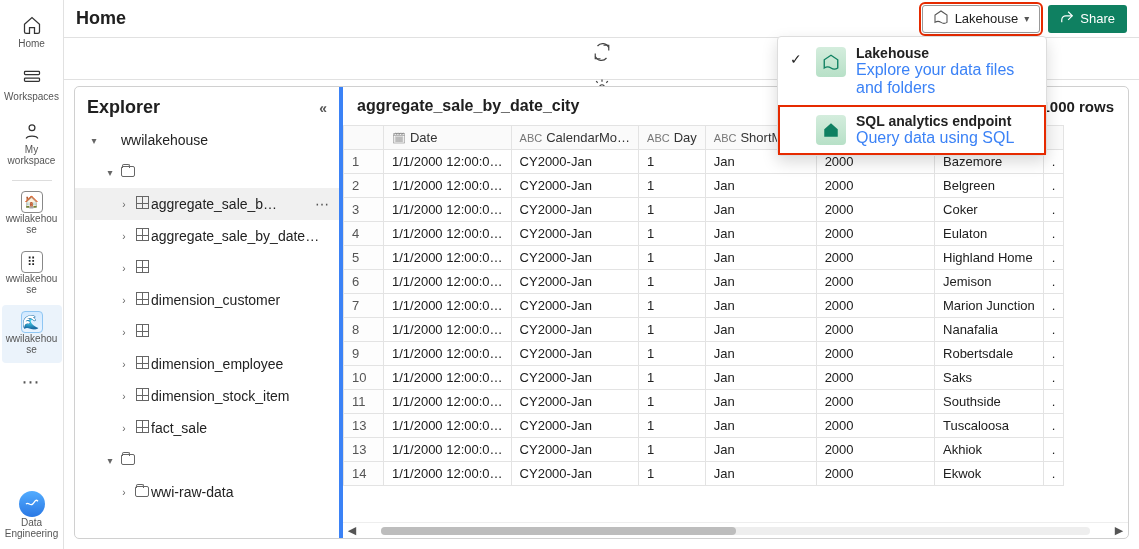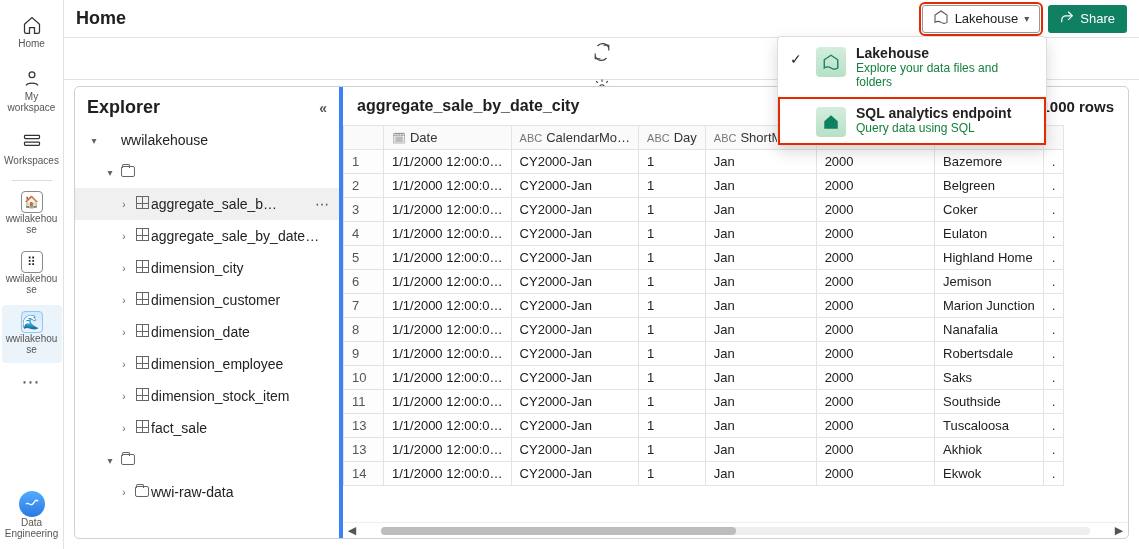--- a/index.html
+++ b/index.html
@@ -77,21 +77,21 @@
   
   .popover { position:absolute; right: 92px; top: 36px; width:270px; background:#fff; border:1px solid #ddd; border-radius:4px; box-shadow:0 6px 16px rgba(0,0,0,.15); z-index:10; }
   .pop-item { display:flex; align-items:flex-start; gap:10px; padding:8px 12px; cursor:pointer; }
   .pop-item.redbox { outline:2px solid #e62a00; outline-offset:-2px; }
   .pop-check { width:16px; font-size:14px; color:#222; padding-top:6px; }
   .pop-icon { width:30px; height:30px; border-radius:4px; display:flex; align-items:center; justify-content:center; font-size:16px; margin-top:2px; }
   .pop-icon.lake { background:linear-gradient(#d4eddd,#b7e0c7); color:#0f8061; }
   .pop-icon.sql  { background:linear-gradient(#d4eddd,#b7e0c7); color:#0f8061; }
   .pop-text { flex:1; }
   .pop-title { font-size:14px; font-weight:600; color:#222; }
-  .pop-sub { font-size:12px; color:#15803d; }
+  .pop-sub { font-size:16px; color:#3b82f6; }
 
   .de-icon { width:26px; height:26px; border-radius:50%; background:linear-gradient(#52acff,#2a78e4); display:flex; align-items:center; justify-content:center; margin:0 auto; }
   .de-icon svg { display:block; }
 </style>
 </head>
 <body>
 
 <div class="root">
 
   <div class="rail">
@@ -99,34 +99,34 @@
       <div class="icon">
         <svg width="20" height="20" viewBox="0 0 24 24" fill="none" stroke="#333" stroke-width="1.5">
             <path d="M3 11l9-8 9 8v9a2 2 0 0 1-2 2h-4v-7h-6v7H5a2 2 0 0 1-2-2z"></path>
           </svg>
       </div>
       <div class="label">Home</div>
     </div>
     <div class="rail-item">
       <div class="icon">
         <svg width="20" height="20" viewBox="0 0 24 24" fill="none" stroke="#333" stroke-width="1.5">
+            <rect x="3" y="4" width="18" height="4" rx="1"></rect>
+            <rect x="3" y="12" width="18" height="4" rx="1"></rect>
+          </svg>
+      </div>
+      <div class="label">Workspaces</div>
+    </div>
+    <div class="rail-item">
+      <div class="icon">
+        <svg width="20" height="20" viewBox="0 0 24 24" fill="none" stroke="#333" stroke-width="1.5">
             <circle cx="12" cy="8" r="3.5"></circle>
             <path d="M5 21c1-4 13-4 14 0"></path>
           </svg>
       </div>
       <div class="label">My workspace</div>
-    </div>
-    <div class="rail-item">
-      <div class="icon">
-        <svg width="20" height="20" viewBox="0 0 24 24" fill="none" stroke="#333" stroke-width="1.5">
-            <rect x="3" y="4" width="18" height="4" rx="1"></rect>
-            <rect x="3" y="12" width="18" height="4" rx="1"></rect>
-          </svg>
-      </div>
-      <div class="label">Workspaces</div>
     </div>
     <div class="rail-sep"></div>
     <div class="rail-item">
       <div class="sq-icon">🏠</div>
       <div class="label">wwilakehouse</div>
     </div>
     <div class="rail-item">
       <div class="sq-icon">⠿</div>
       <div class="label">wwilakehouse</div>
     </div>
@@ -277,31 +277,29 @@
                 <span class="more">⋯</span>
               </div>
               <div class="tree-row indent-3">
                 <span class="twisty">›</span>
                 <span class="ticon"><span class="table-icon"></span></span>
                 <span class="tlabel">aggregate_sale_by_date…</span>
               </div>
               <div class="tree-row indent-3">
                 <span class="twisty">›</span>
                 <span class="ticon"><span class="table-icon"></span></span>
-                <span class="tlabel">dimension_city</span>
               </div>
               <div class="tree-row indent-3">
                 <span class="twisty">›</span>
                 <span class="ticon"><span class="table-icon"></span></span>
                 <span class="tlabel">dimension_customer</span>
               </div>
               <div class="tree-row indent-3">
                 <span class="twisty">›</span>
                 <span class="ticon"><span class="table-icon"></span></span>
-                <span class="tlabel">dimension_date</span>
               </div>
               <div class="tree-row indent-3">
                 <span class="twisty">›</span>
                 <span class="ticon"><span class="table-icon"></span></span>
                 <span class="tlabel">dimension_employee</span>
               </div>
               <div class="tree-row indent-3">
                 <span class="twisty">›</span>
                 <span class="ticon"><span class="table-icon"></span></span>
                 <span class="tlabel">dimension_stock_item</span>

